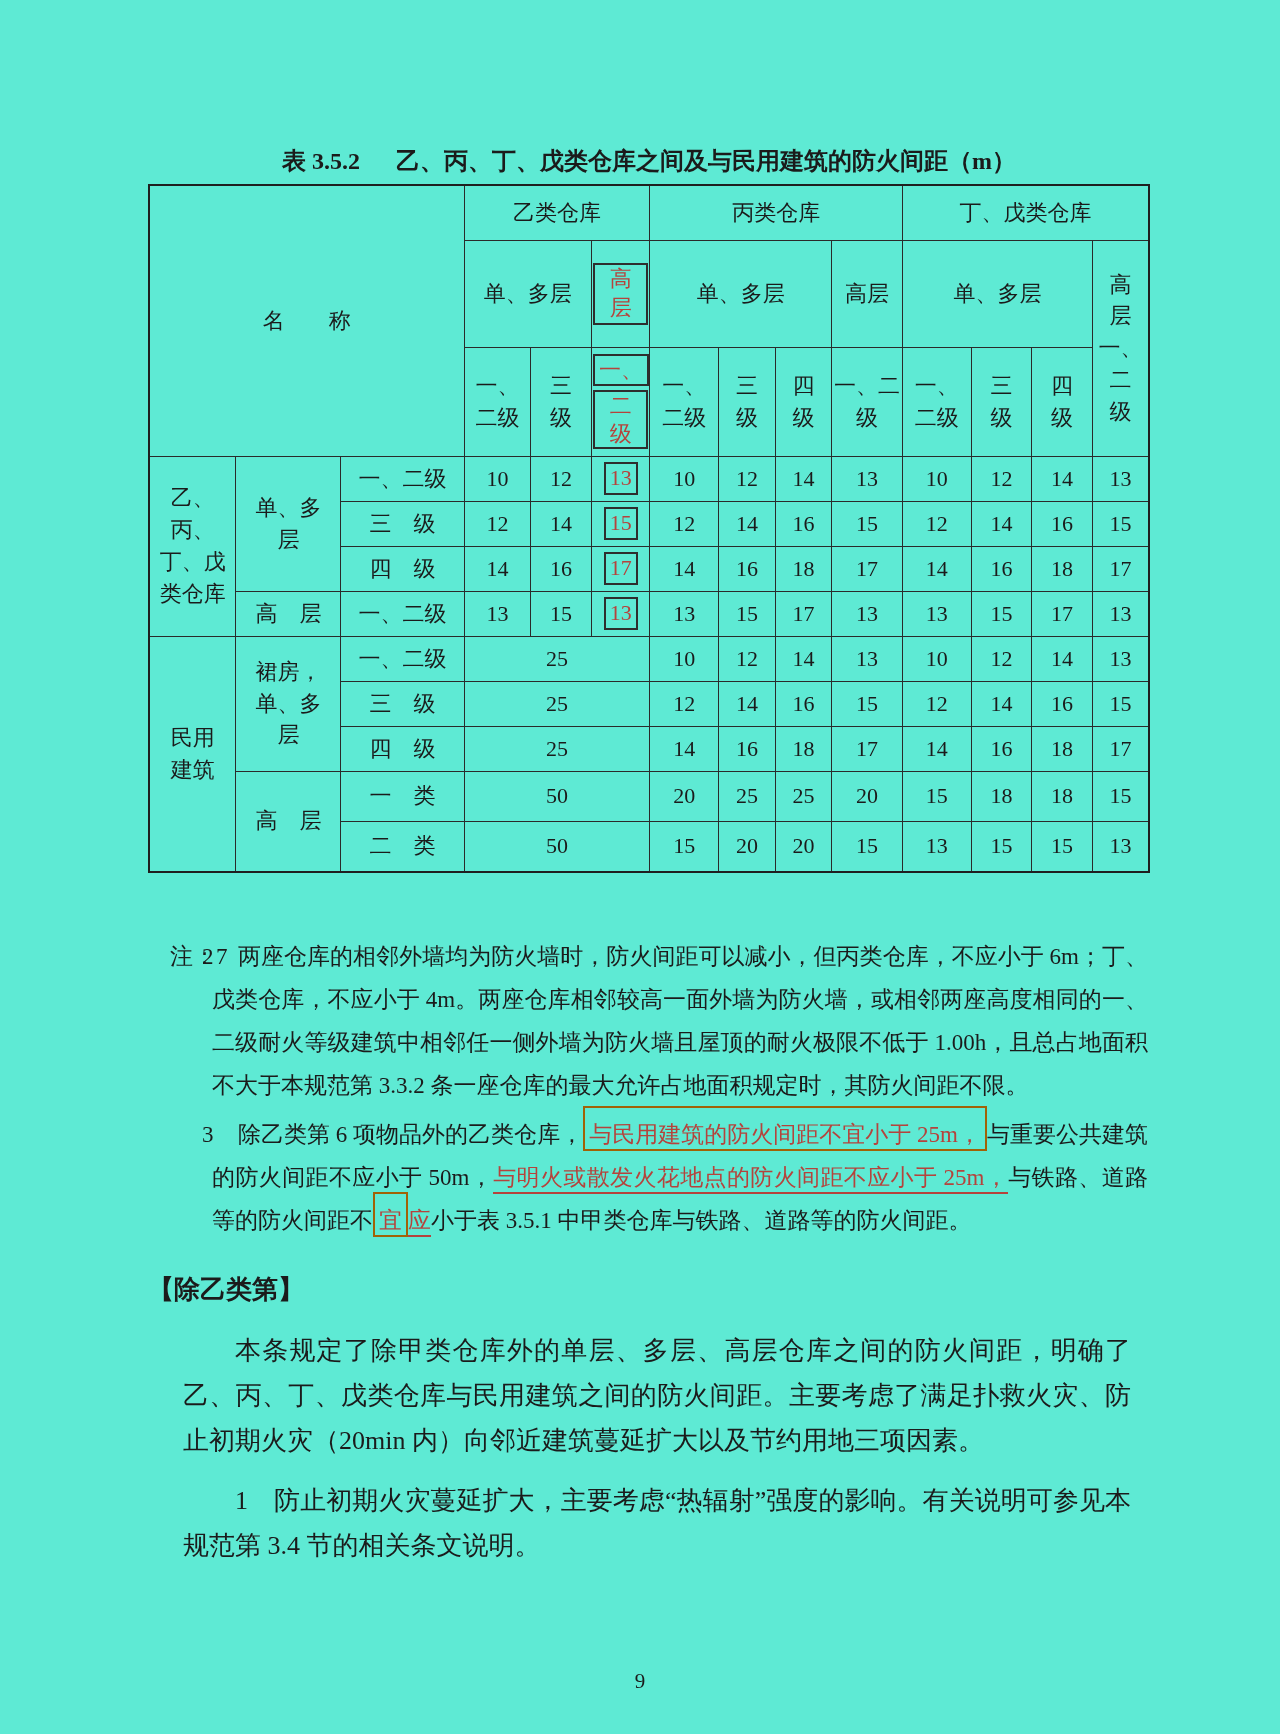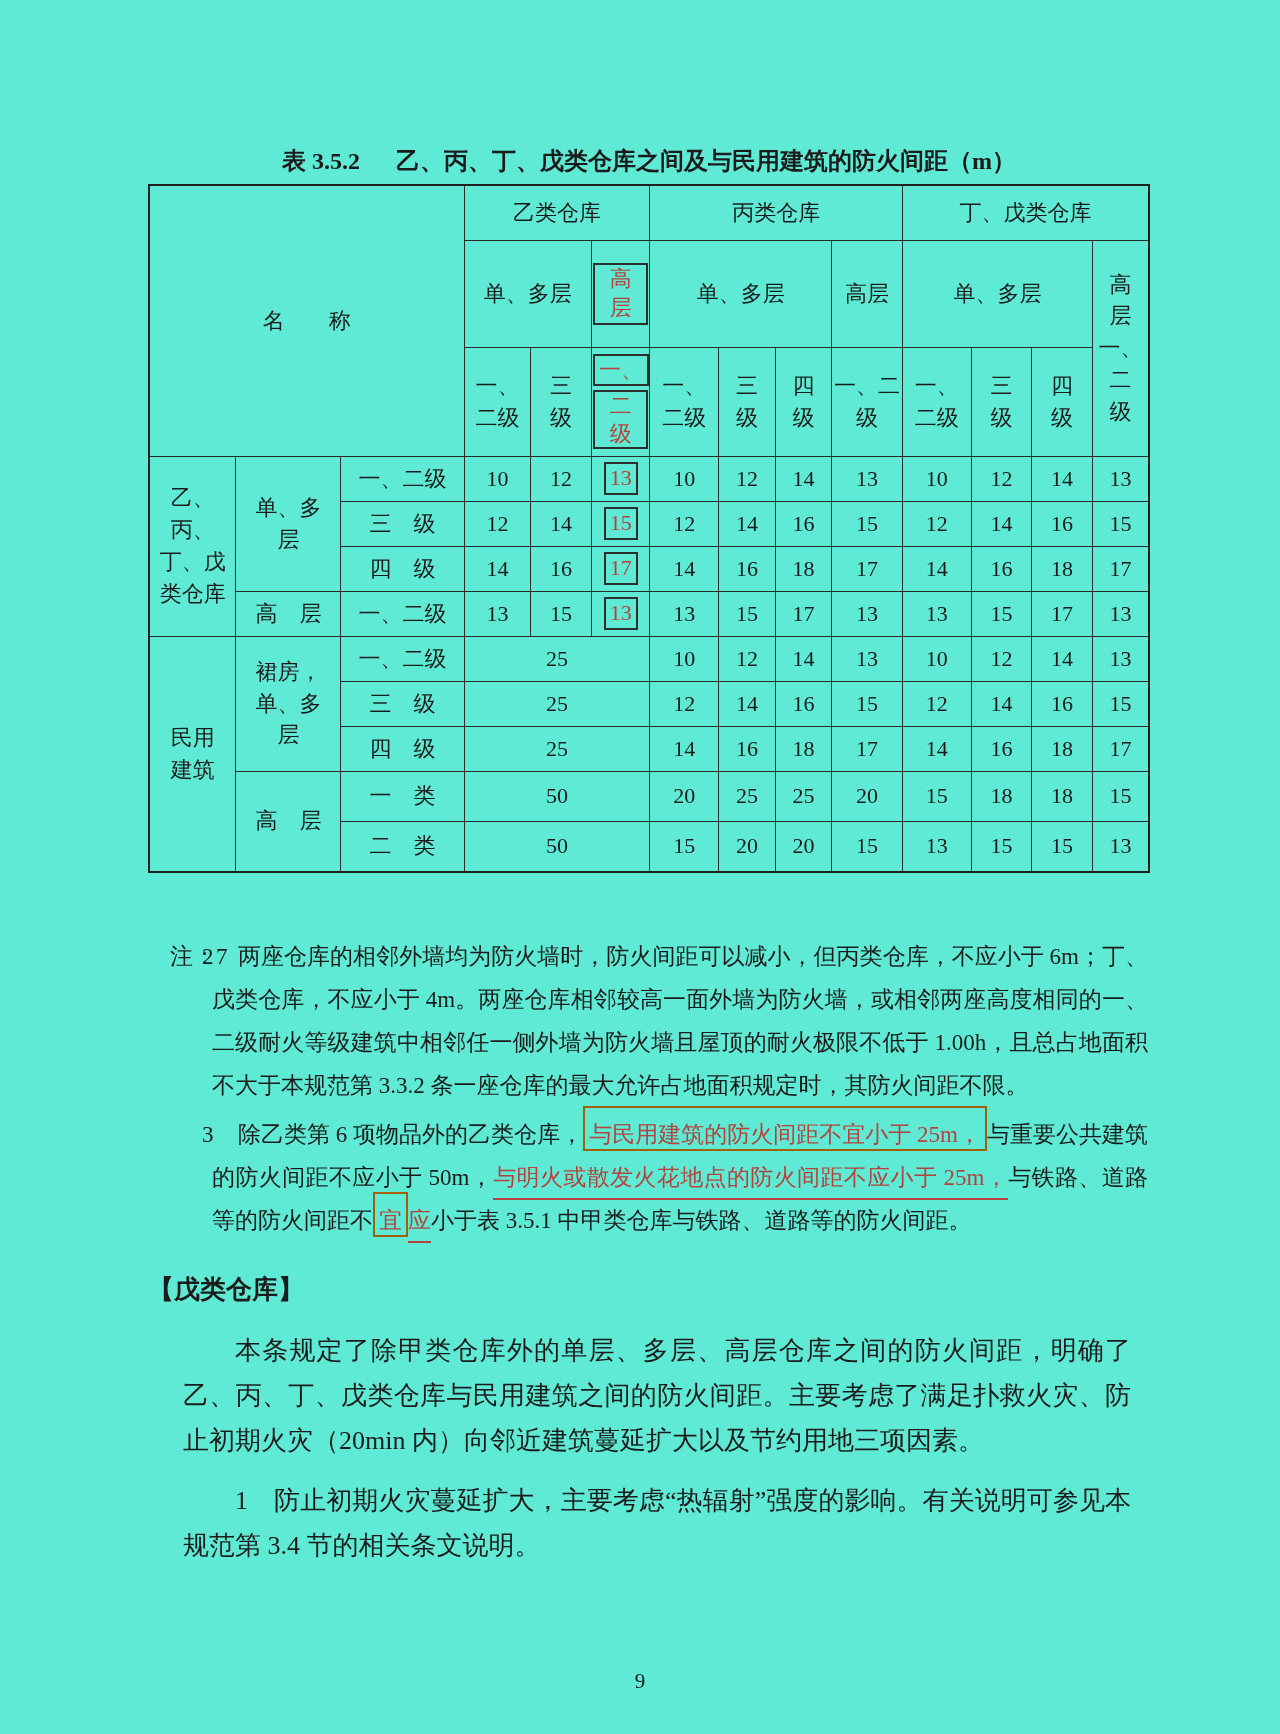--- a/index.html
+++ b/index.html
@@ -37,21 +37,21 @@
   .bx-line{line-height:40px;}
   .bx-line .rbox{line-height:1.25;}
   
   .notes{margin:62px 0 0 148px;width:1000px;font-size:23px;}
   .note{position:relative;padding-left:64px;text-indent:26px;text-align:justify;line-height:43px;}
   .note + .note{margin-top:6px;}
   .note-num{position:absolute;text-indent:0;top:0;}
   .nn-first{left:22px;}
   .nn-rest{left:54px;}
   .seg-box{color:#b5433c;border:2px solid #a16207;padding:14px 4px 2px 4px;}
-  .seg-underline{color:#b5433c;border-bottom:2px solid #b5433c;padding-bottom:8px;}
+  .seg-underline{color:#b5433c;border-bottom:2px solid #b5433c;padding-bottom:2px;}
   
   .explain{margin:30px 0 0 168px;width:978px;}
   .explain-heading{font-size:26px;font-weight:bold;margin:0 0 20px -20px;line-height:36px;}
   .explain p{margin:15px;font-size:26px;line-height:45px;text-align:justify;text-indent:2em;}
   
   .pageno{position:absolute;bottom:40px;left:0;width:1280px;text-align:center;font-size:21px;}
 </style>
 </head>
 <body>
 
@@ -262,20 +262,20 @@
       <span class="note-num nn-rest">2</span>
       <span>两座仓库的相邻外墙均为防火墙时，防火间距可以减小，但丙类仓库，不应小于 6m；丁、戊类仓库，不应小于 4m。两座仓库相邻较高一面外墙为防火墙，或相邻两座高度相同的一、二级耐火等级建筑中相邻任一侧外墙为防火墙且屋顶的耐火极限不低于 1.00h，且总占地面积不大于本规范第 3.3.2 条一座仓库的最大允许占地面积规定时，其防火间距不限。</span>
     </div>
     <div class="note">
       <span class="note-num nn-rest">3</span>
       <span>除乙类第 6 项物品外的乙类仓库，</span><span class="seg-box">与民用建筑的防火间距不宜小于 25m，</span><span>与重要公共建筑的防火间距不应小于 50m，</span><span class="seg-underline">与明火或散发火花地点的防火间距不应小于 25m，</span><span>与铁路、道路等的防火间距不</span><span class="seg-box">宜</span><span class="seg-underline">应</span><span>小于表 3.5.1 中甲类仓库与铁路、道路等的防火间距。</span>
     </div>
   </div>
 
   <div class="explain">
-    <div class="explain-heading">【戊类仓库】</div>
+    <div class="explain-heading">【除乙类第】</div>
     <p>本条规定了除甲类仓库外的单层、多层、高层仓库之间的防火间距，明确了乙、丙、丁、戊类仓库与民用建筑之间的防火间距。主要考虑了满足扑救火灾、防止初期火灾（20min 内）向邻近建筑蔓延扩大以及节约用地三项因素。</p>
     <p>1　防止初期火灾蔓延扩大，主要考虑“热辐射”强度的影响。有关说明可参见本规范第 3.4 节的相关条文说明。</p>
   </div>
 
   <div class="pageno">9</div>
 
 </div>
 
 </body></html>

